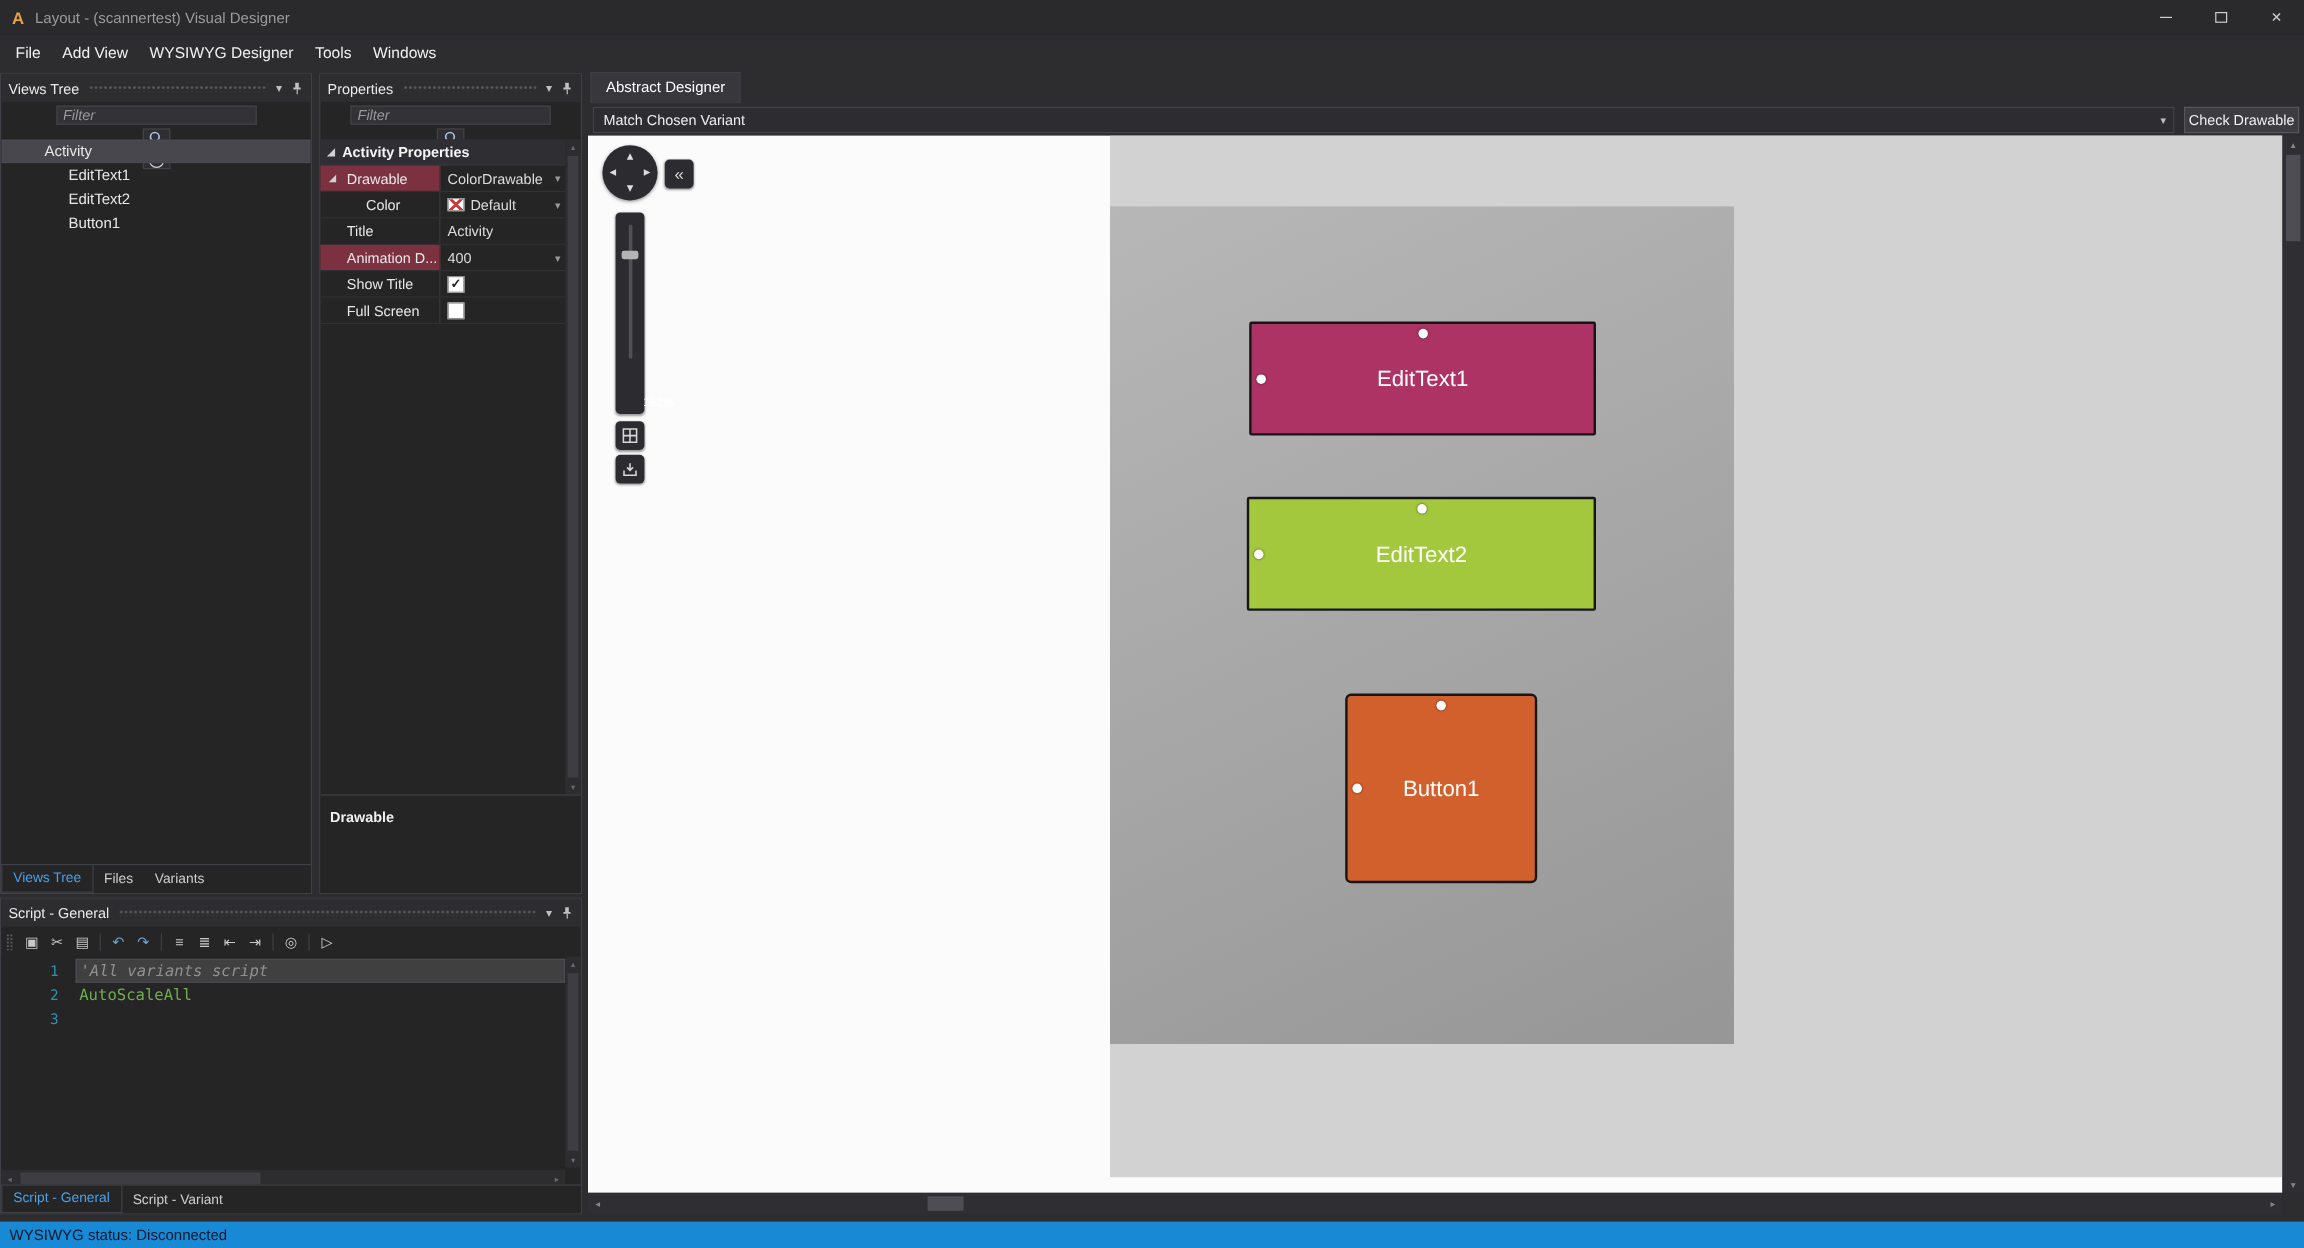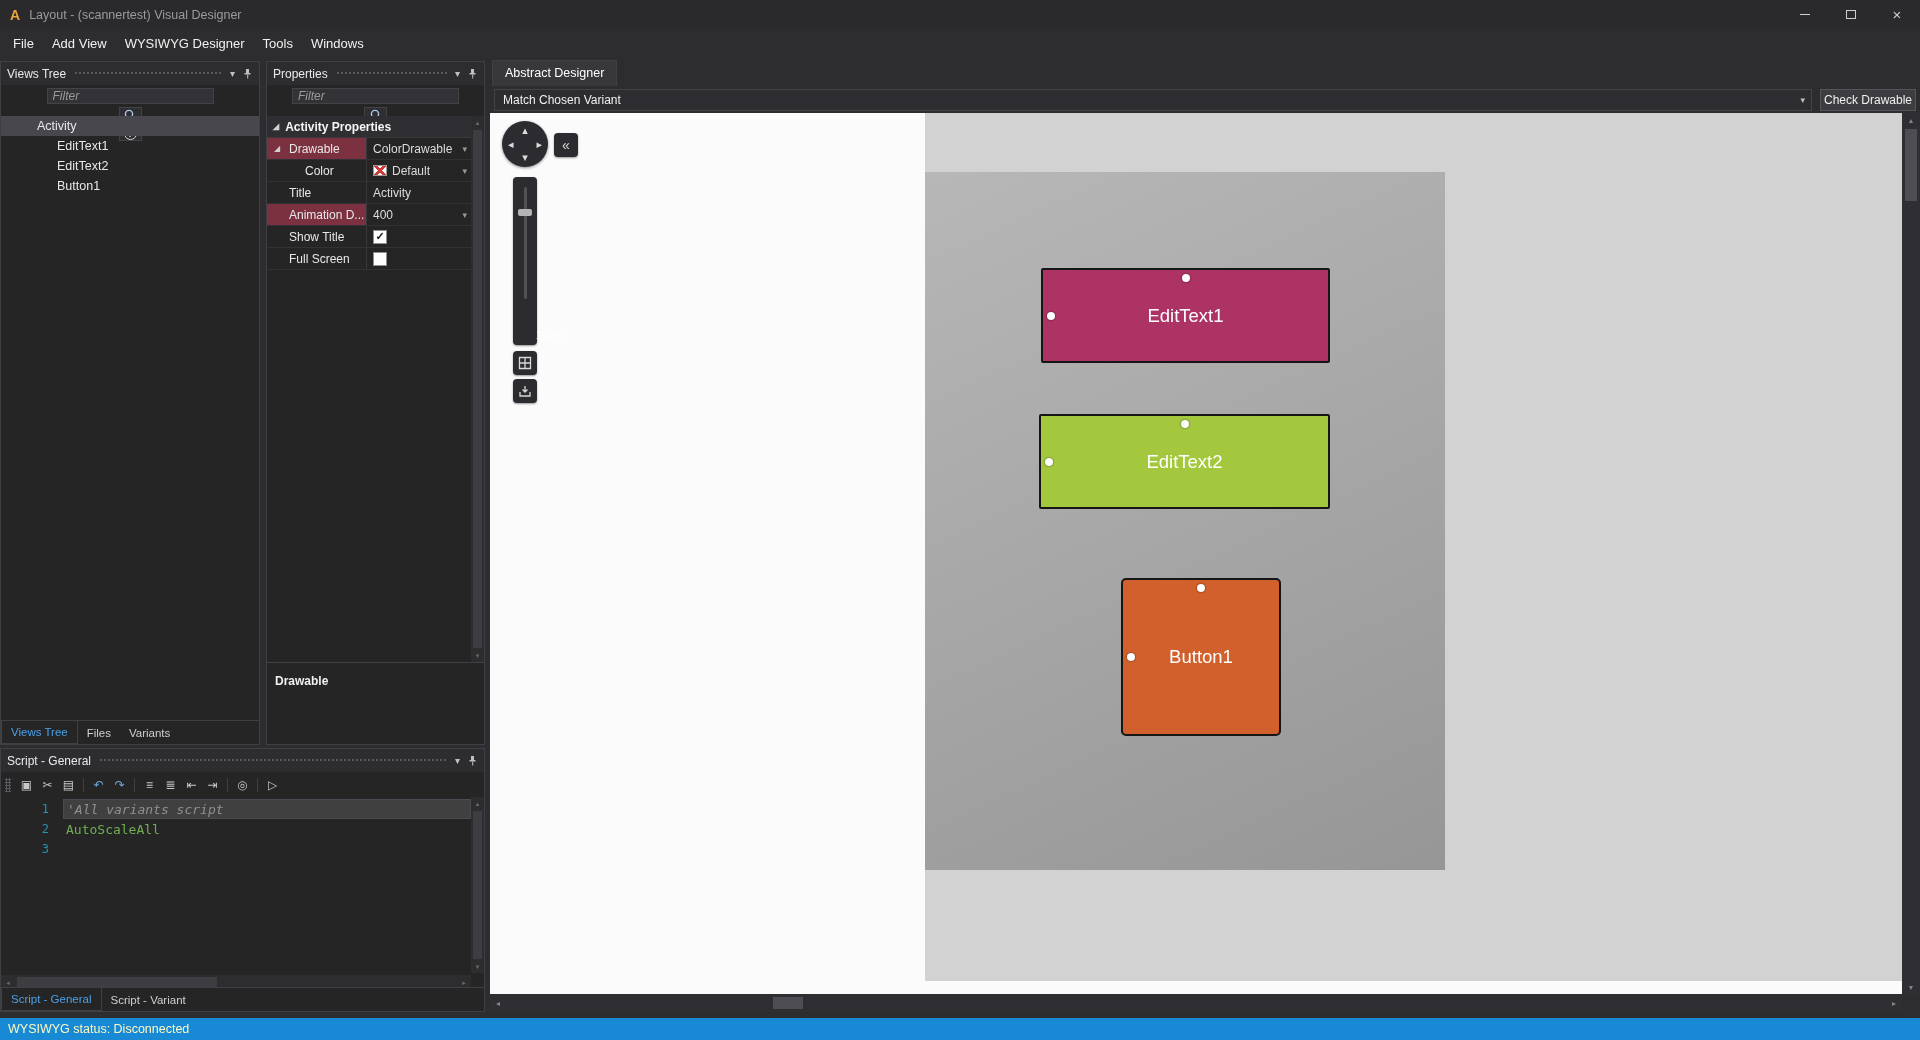--- a/index.html
+++ b/index.html
@@ -118,21 +118,21 @@
   
   .vscroll { position:absolute; right:0; top:54px; bottom:18px; width:18px; background:#2e2e33; }
   .vthumb { position:absolute; left:3px; top:16px; width:12px; height:72px; background:#4d4d53; }
   .varrow { position:absolute; left:0; width:18px; height:14px; display:flex; align-items:center; justify-content:center; color:#868686; font-size:8px; }
   .hscroll { position:absolute; left:0; right:18px; bottom:0; height:18px; background:#2e2e33; }
   .hthumb { position:absolute; left:283px; top:3px; width:30px; height:12px; background:#4d4d53; }
   .harrow { position:absolute; top:0; height:18px; width:16px; display:flex; align-items:center; justify-content:center; color:#868686; font-size:8px; }
   .corner { position:absolute; right:0; bottom:0; width:18px; height:18px; background:#2d2d30; }
 
   
-  .statusbar { position:absolute; left:0; top:1018px; right:0; height:22px; display:flex; align-items:center; padding-left:8px; font-size:12.5px; color:#fef9c3; }
+  .statusbar { position:absolute; left:0; top:1018px; right:0; height:22px; display:flex; align-items:center; padding-left:8px; font-size:12.5px; color:#0f172a; }
 </style>
 </head>
 <body>
 
 <div class="app">
 
   <div class="titlebar">
     <span class="logo">A</span>
     <span class="win-title">Layout - (scannertest) Visual Designer</span>
     <div class="win-controls">

